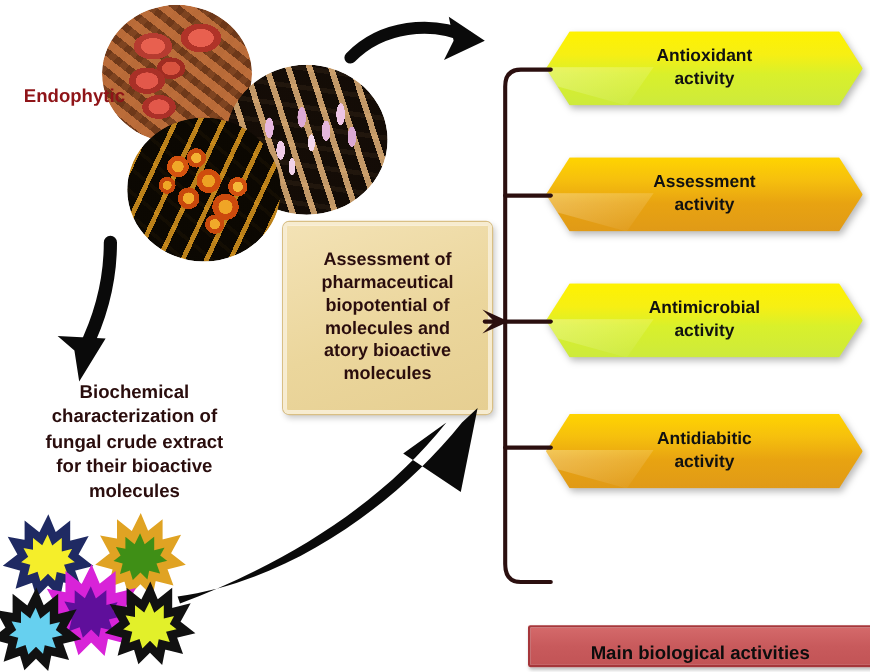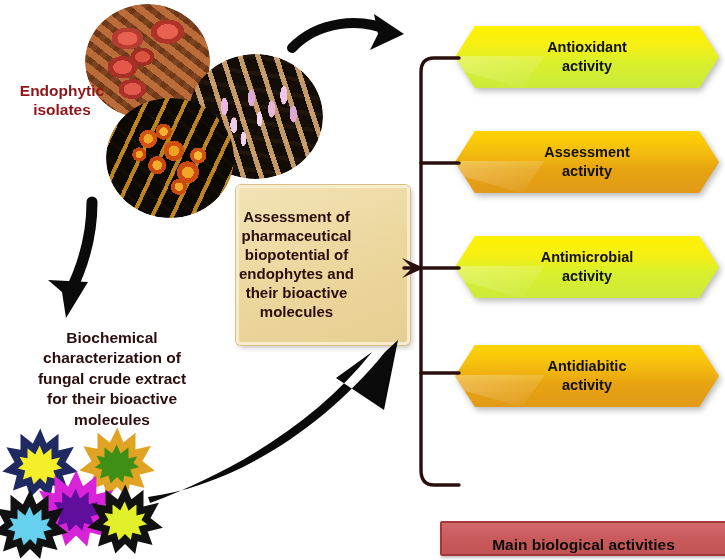--- a/index.html
+++ b/index.html
@@ -51,30 +51,30 @@
       radial-gradient(circle 11px at 64% 62%, #f0a526 0 52%, #cc4a0d 54% 100%, transparent 100%),
       radial-gradient(circle 8px at 72% 48%, #f5b839 0 52%, #d2510f 54% 100%, transparent 100%),
       radial-gradient(circle 7px at 26% 47%, #efa625 0 52%, #c7470c 54% 100%, transparent 100%),
       radial-gradient(circle 8px at 57% 74%, #f1aa2a 0 52%, #c94a0d 54% 100%, transparent 100%),
       repeating-linear-gradient(115deg, rgba(218,150,30,.85) 0 4px, rgba(12,8,2,.9) 4px 18px),
       repeating-linear-gradient(40deg, rgba(200,140,26,.4) 0 3px, rgba(8,5,1,.8) 3px 15px),
       radial-gradient(circle at 50% 50%, #140d02 52%, #040200 100%);
   }
 
   
-  .lbl{position:absolute;text-align:center;font-weight:bold;line-height:1.22;margin-top:10px;}
+  .lbl{position:absolute;text-align:center;font-weight:bold;line-height:1.22;}
   #endo-label{left:6px;top:72px;width:112px;color:#8f1418;font-size:15.5px;}
   #biochem-label{left:-2px;top:318px;width:228px;color:#2a0d0d;font-size:15.5px;line-height:1.32;}
 
   
   #centre-box{position:absolute;left:236px;top:185px;width:168px;height:154px;
     background:linear-gradient(160deg,#f3e2b5 0%,#ebd69c 55%,#e6cf92 100%);
     border:3px solid #f7ecd0;border-radius:5px;
     box-shadow:0 0 0 1px #d9bf84, 2px 3px 5px rgba(0,0,0,.22);
-    display:flex;align-items:center;justify-content:flex-start;}
+    display:flex;align-items:center;justify-content:center;}
   #centre-box .txt{color:#2a0d0d;font-size:15px;font-weight:bold;text-align:center;line-height:1.26;}
 
   
   .hexwrap{position:absolute;left:455px;width:264px;height:62px;
     filter:drop-shadow(2px 3px 3px rgba(0,0,0,.28));}
   .hex{position:absolute;inset:0;
     clip-path:polygon(0 50%, 7.5% 0, 92.5% 0, 100% 50%, 92.5% 100%, 7.5% 100%);
     display:flex;align-items:center;justify-content:center;}
   .hex.green{background:linear-gradient(to bottom,#fff200 0%,#f6ef14 32%,#d9f02b 58%,#cdea3c 100%);}
   .hex.orange{background:linear-gradient(to bottom,#ffd400 0%,#f6c00d 30%,#e8a311 62%,#e09a17 100%);}
@@ -105,38 +105,37 @@
     </div>
   <div class="micro" id="micro2">
       <div class="inner"></div>
     </div>
   <div class="micro" id="micro3">
       <div class="inner"></div>
     </div>
 
   <div class="lbl" id="endo-label">
     <div>Endophytic</div>
-    <div>isolates</div>
   </div>
 
   <div class="lbl" id="biochem-label">
     <div>Biochemical</div>
     <div>characterization of</div>
     <div>fungal crude extract</div>
     <div>for their bioactive</div>
     <div>molecules</div>
   </div>
 
   <div id="centre-box">
     <div class="txt">
       <div>Assessment of</div>
       <div>pharmaceutical</div>
       <div>biopotential of</div>
-      <div>endophytes and</div>
-      <div>their bioactive</div>
+      <div>molecules and</div>
+      <div>atory bioactive</div>
       <div>molecules</div>
     </div>
   </div>
 
   <div class="hexwrap" style="top:26px">
     <div class="hex green">
         <div class="bevel"></div>
       <div class="label">
         <div>Antioxidant</div>
         <div>activity</div>

